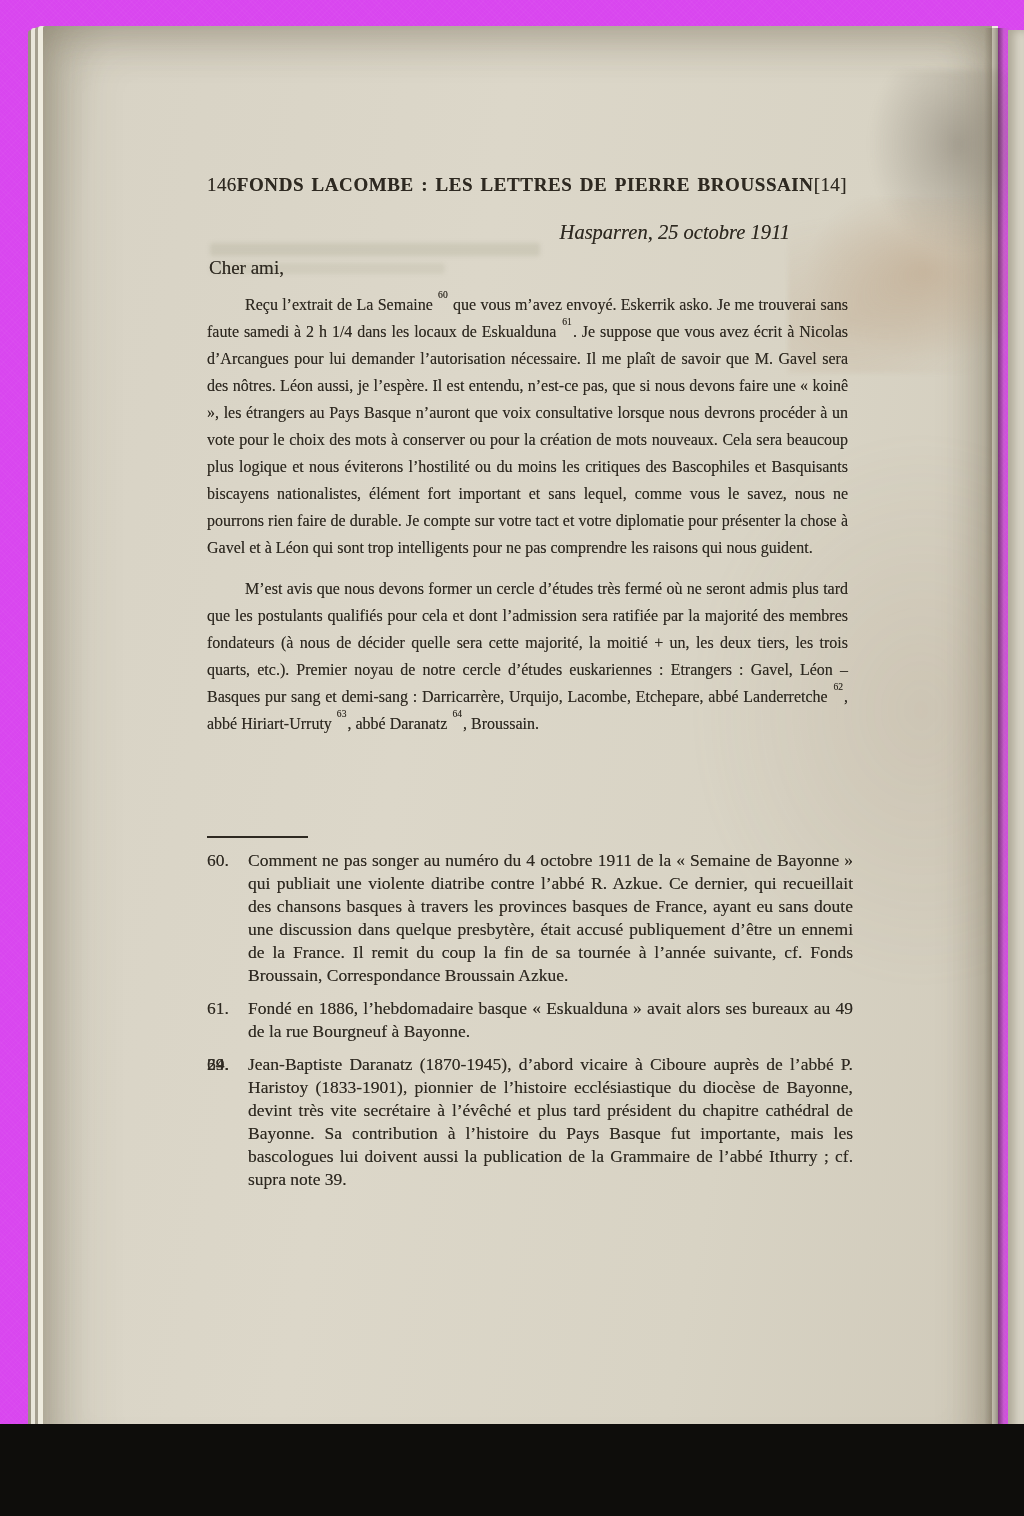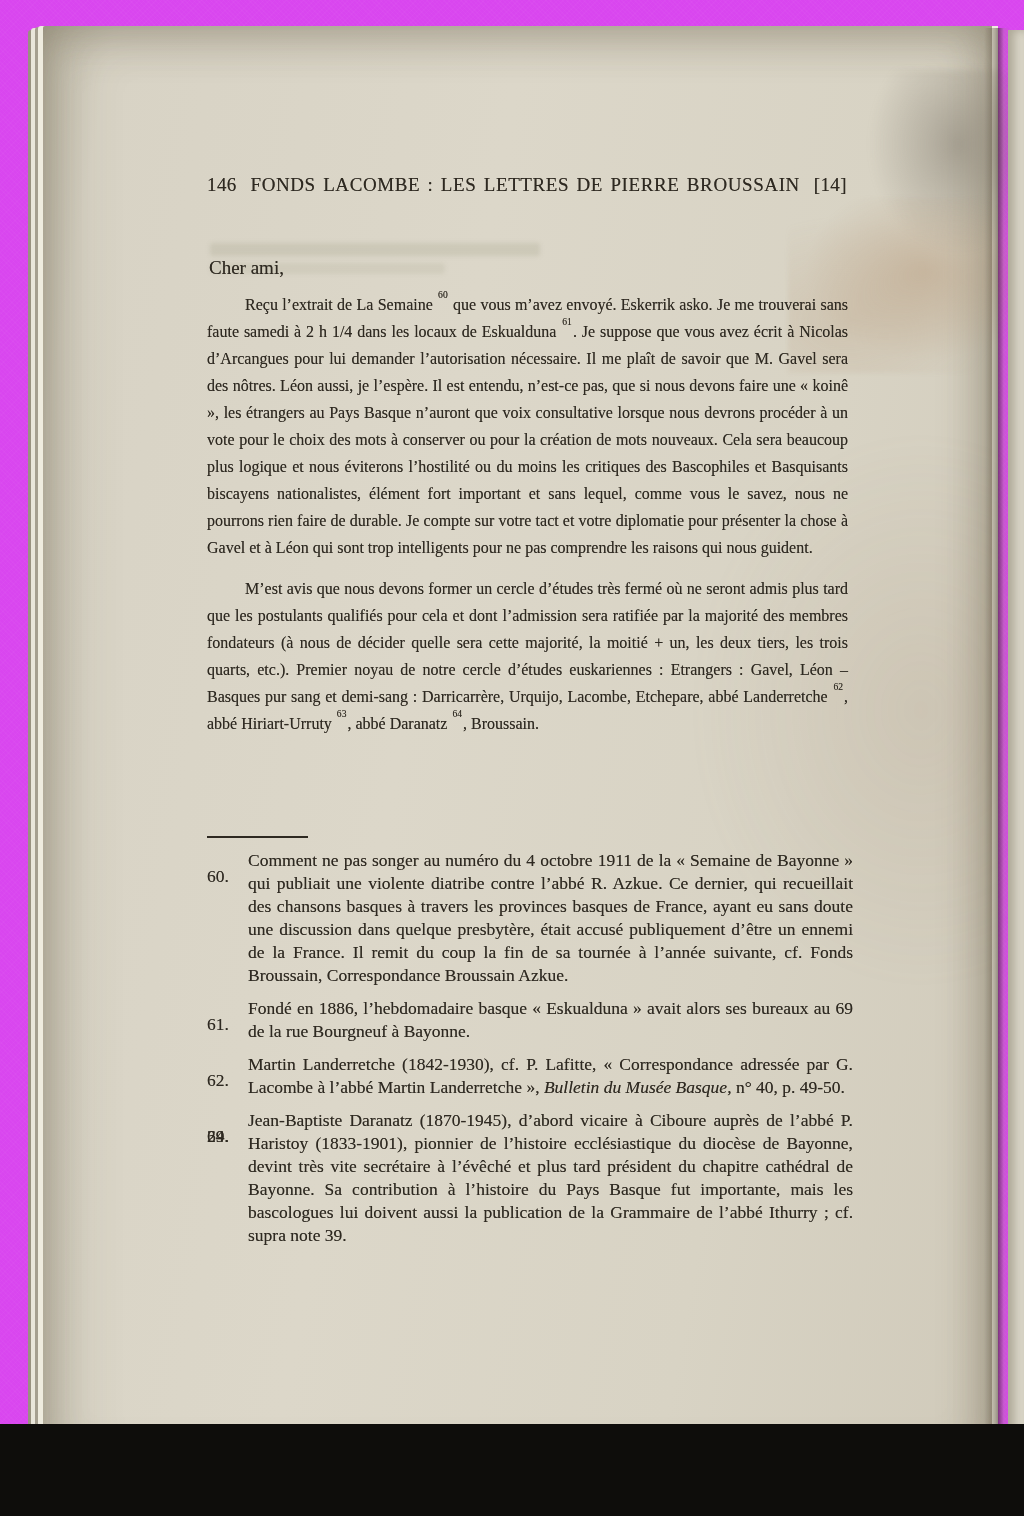--- a/index.html
+++ b/index.html
@@ -47,31 +47,31 @@
     background:radial-gradient(ellipse at 70% 50%,rgba(150,124,98,.12),rgba(150,124,98,0) 70%);}
   .bleed-line{position:absolute;filter:blur(2px);background:rgba(138,140,112,.18);border-radius:3px;}
   .bleed-1{left:210px;top:243px;width:330px;height:13px;}
   .bleed-2{left:210px;top:263px;width:235px;height:11px;opacity:.7;}
 
   .txt{position:absolute;text-shadow:0 0 .5px rgba(46,41,33,.55);}
   .header-row{
     left:207px;top:174px;width:640px;display:flex;justify-content:space-between;align-items:baseline;
     font-size:19px;letter-spacing:.4px;
   }
-  .header-row .title{letter-spacing:.6px;word-spacing:2px;}
+  .header-row .title{letter-spacing:.6px;word-spacing:2px;font-weight:bold;}
   .dateline{left:207px;top:221px;width:583px;text-align:right;font-style:italic;font-size:20.5px;}
   .salutation{left:209px;top:257px;font-size:19px;}
   .body-block{left:207px;top:291px;width:641px;font-size:16px;line-height:27px;text-align:justify;}
   .body-block p{margin:0;text-indent:38px;}
   .body-block p + p{margin-top:14px;}
   sup.fnref{font-size:.6em;line-height:0;position:relative;top:-.55em;padding:0 1px;}
   .fn-rule{left:207px;top:836px;width:101px;height:2px;background:#2e2921;}
   .footnotes{left:207px;top:849px;width:646px;font-size:17.5px;line-height:23px;text-align:justify;}
   .footnote{position:relative;padding-left:41px;margin-bottom:10px;}
-  .footnote .fn-num{position:absolute;left:0;top:16px;}
+  .footnote .fn-num{position:absolute;left:0;top:0;}
   .footnote em{font-style:italic;}
 </style>
 </head>
 <body>
 
 <div class="scan">
 
   <div class="sheet s1"></div>
   <div class="sheet s2"></div>
   <div class="sheet s3"></div>
@@ -84,40 +84,37 @@
   <div class="stain stain-soft-mid"></div>
   <div class="stain bleed-line bleed-1"></div>
   <div class="stain bleed-line bleed-2"></div>
 
   <div class="txt header-row">
     <span>146</span>
     <span class="title">FONDS LACOMBE : LES LETTRES DE PIERRE BROUSSAIN</span>
     <span>[14]</span>
   </div>
 
+  <div class="txt dateline">Hasparren, 25 octobre 1911</div>
   <div class="txt salutation">Cher ami,</div>
 
   <div class="txt body-block">
     <p>Reçu l’extrait de La Semaine <sup class="fnref">60</sup> que vous m’avez envoyé. Eskerrik asko. Je me trouverai sans faute samedi à 2 h 1/4 dans les locaux de Eskualduna <sup class="fnref">61</sup>. Je suppose que vous avez écrit à Nicolas d’Arcangues pour lui demander l’autorisation nécessaire. Il me plaît de savoir que M. Gavel sera des nôtres. Léon aussi, je l’espère. Il est entendu, n’est-ce pas, que si nous devons faire une « koinê », les étrangers au Pays Basque n’auront que voix consultative lorsque nous devrons procéder à un vote pour le choix des mots à conserver ou pour la création de mots nouveaux. Cela sera beaucoup plus logique et nous éviterons l’hostilité ou du moins les critiques des Bascophiles et Basquisants biscayens nationalistes, élément fort important et sans lequel, comme vous le savez, nous ne pourrons rien faire de durable. Je compte sur votre tact et votre diplomatie pour présenter la chose à Gavel et à Léon qui sont trop intelligents pour ne pas comprendre les raisons qui nous guident.</p>
     <p>M’est avis que nous devons former un cercle d’études très fermé où ne seront admis plus tard que les postulants qualifiés pour cela et dont l’admission sera ratifiée par la majorité des membres fondateurs (à nous de décider quelle sera cette majorité, la moitié + un, les deux tiers, les trois quarts, etc.). Premier noyau de notre cercle d’études euskariennes :  Etrangers :  Gavel, Léon – Basques pur sang et demi-sang :  Darricarrère, Urquijo, Lacombe, Etchepare, abbé Landerretche <sup class="fnref">62</sup>, abbé Hiriart-Urruty <sup class="fnref">63</sup>, abbé Daranatz <sup class="fnref">64</sup>, Broussain.</p>
   </div>
 
   <div class="txt fn-rule"></div>
   <div class="txt footnotes">
     <div class="footnote">
       <span class="fn-num">60.</span>
       <span>Comment ne pas songer au numéro du 4 octobre 1911 de la « Semaine de Bayonne » qui publiait une violente diatribe contre l’abbé R. Azkue. Ce dernier, qui recueillait des chansons basques à travers les provinces basques de France, ayant eu sans doute une discussion dans quelque presbytère, était accusé publiquement d’être un ennemi de la France. Il remit du coup la fin de sa tournée à l’année suivante, cf. Fonds Broussain, Correspondance Broussain Azkue.</span>
     </div>
     <div class="footnote">
       <span class="fn-num">61.</span>
-      <span>Fondé en 1886, l’hebdomadaire basque « Eskualduna » avait alors ses bureaux au 69 de la rue Bourgneuf à Bayonne.</span>
-    </div>
-    <div class="footnote">
-      <span class="fn-num">62.</span>
-      <span>Martin Landerretche (1842-1930), cf. P. Lafitte, « Correspondance adressée par G. Lacombe à l’abbé Martin Landerretche », <em>Bulletin du Musée Basque,</em> n° 40, p. 49-50.</span>
+      <span>Fondé en 1886, l’hebdomadaire basque « Eskualduna » avait alors ses bureaux au 49 de la rue Bourgneuf à Bayonne.</span>
     </div>
     <div class="footnote">
       <span class="fn-num">29.</span>
     </div>
     <div class="footnote">
       <span class="fn-num">64.</span>
       <span>Jean-Baptiste Daranatz (1870-1945), d’abord vicaire à Ciboure auprès de l’abbé P. Haristoy (1833-1901), pionnier de l’histoire ecclésiastique du diocèse de Bayonne, devint très vite secrétaire à l’évêché et plus tard président du chapitre cathédral de Bayonne. Sa contribution à l’histoire du Pays Basque fut importante, mais les bascologues lui doivent aussi la publication de la Grammaire de l’abbé Ithurry ; cf. supra note 39.</span>
     </div>
   </div>
 

